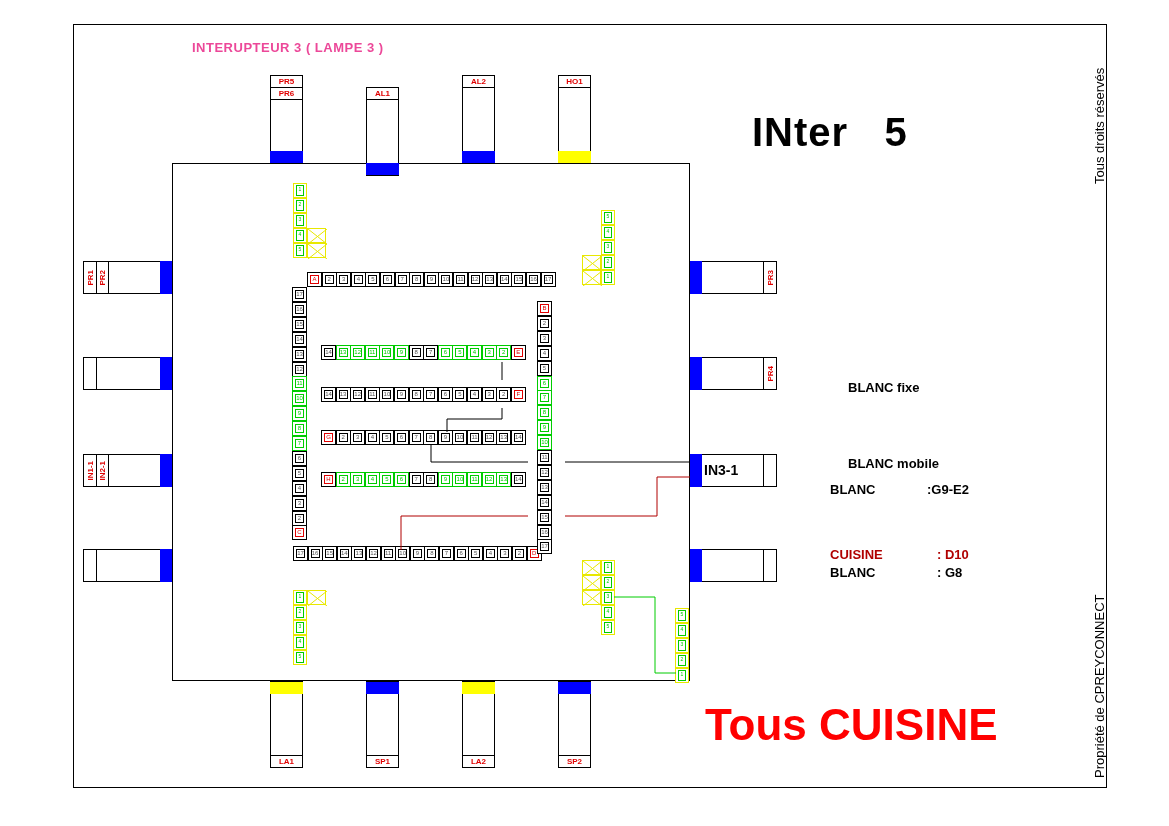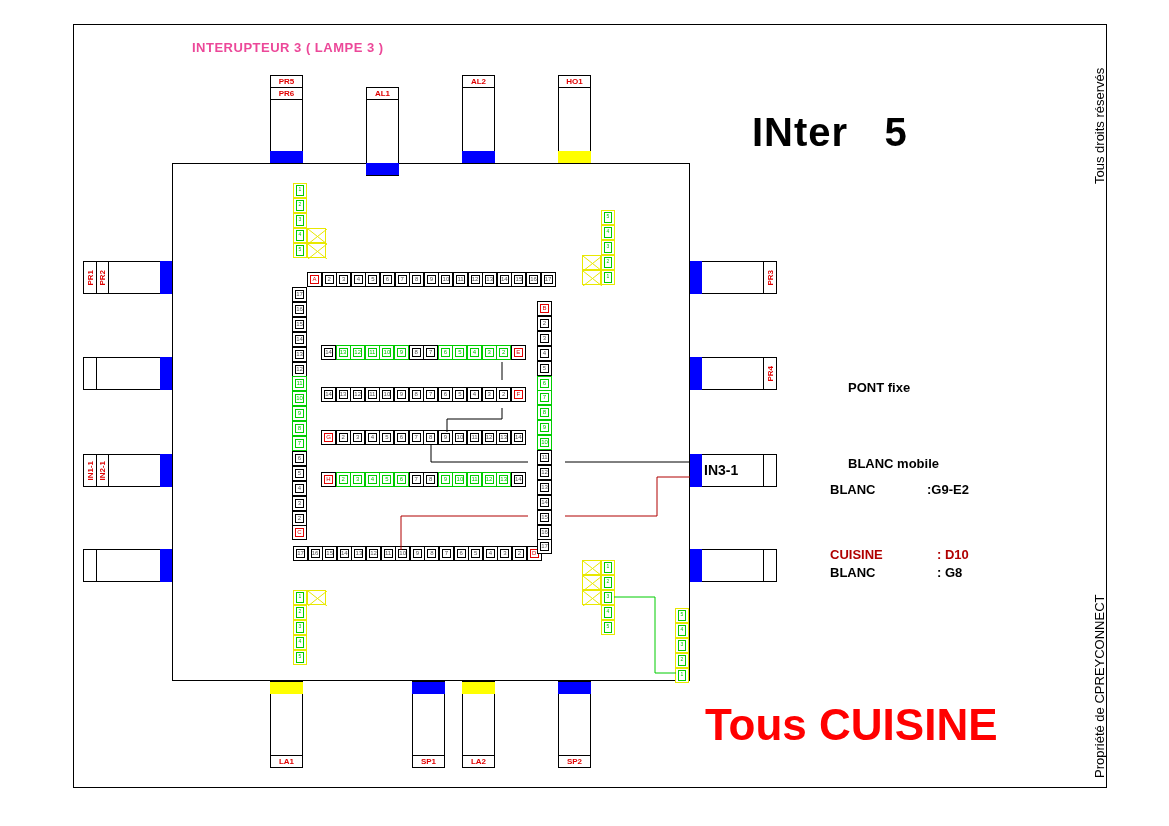--- a/index.html
+++ b/index.html
@@ -54,21 +54,21 @@
 </div>
 <div class="abs dev" style="left:558px;top:75px;width:33px;height:89px;">
   <div class="lbl">HO1</div>
   <div class="cap" style="left:-1px;right:-1px;bottom:0;height:12px;background:#ffff00;"></div>
 </div>
 
 <div class="abs dev" style="left:270px;top:681px;width:33px;height:87px;">
   <div class="cap" style="left:-1px;right:-1px;top:0;height:12px;background:#ffff00;"></div>
   <div class="lblb">LA1</div>
 </div>
-<div class="abs dev" style="left:366px;top:681px;width:33px;height:87px;margin-left:46px;">
+<div class="abs dev" style="left:366px;top:681px;width:33px;height:87px;">
   <div class="cap" style="left:-1px;right:-1px;top:0;height:12px;background:#0000ff;"></div>
   <div class="lblb">SP1</div>
 </div>
 <div class="abs dev" style="left:462px;top:681px;width:33px;height:87px;">
   <div class="cap" style="left:-1px;right:-1px;top:0;height:12px;background:#ffff00;"></div>
   <div class="lblb">LA2</div>
 </div>
 <div class="abs dev" style="left:558px;top:681px;width:33px;height:87px;">
   <div class="cap" style="left:-1px;right:-1px;top:0;height:12px;background:#0000ff;"></div>
   <div class="lblb">SP2</div>
@@ -116,21 +116,21 @@
 <div class="abs dev" style="left:689px;top:454px;width:88px;height:33px;">
   <div class="cap" style="left:0;top:-1px;bottom:-1px;width:12px;background:#0000ff;"></div>
   <div class="abs" style="left:14px;top:7px;font-weight:bold;font-size:14px;color:#000;">IN3-1</div>
   <div class="abs" style="right:0;top:0;width:12px;height:31px;border-left:1px solid #000;"></div>
 </div>
 <div class="abs dev" style="left:689px;top:549px;width:88px;height:33px;">
   <div class="cap" style="left:0;top:-1px;bottom:-1px;width:12px;background:#0000ff;"></div>
   <div class="abs" style="right:0;top:0;width:12px;height:31px;border-left:1px solid #000;"></div>
 </div>
 
-<div class="abs legend" style="left:848px;top:380px;">PONT fixe</div>
+<div class="abs legend" style="left:848px;top:380px;">BLANC fixe</div>
 <div class="abs legend" style="left:848px;top:456px;">BLANC mobile</div>
 <div class="abs legend" style="left:830px;top:482px;">BLANC</div>
 <div class="abs legend" style="left:927px;top:482px;">:G9-E2</div>
 <div class="abs legend" style="left:830px;top:547px;color:#b00000;">CUISINE</div>
 <div class="abs legend" style="left:937px;top:547px;color:#b00000;">: D10</div>
 <div class="abs legend" style="left:830px;top:565px;">BLANC</div>
 <div class="abs legend" style="left:937px;top:565px;">: G8</div>
 
 <div id="terminals">
     <div class="cell r" style="left: 307px; top: 272px; width: 15px; height: 15px;">

